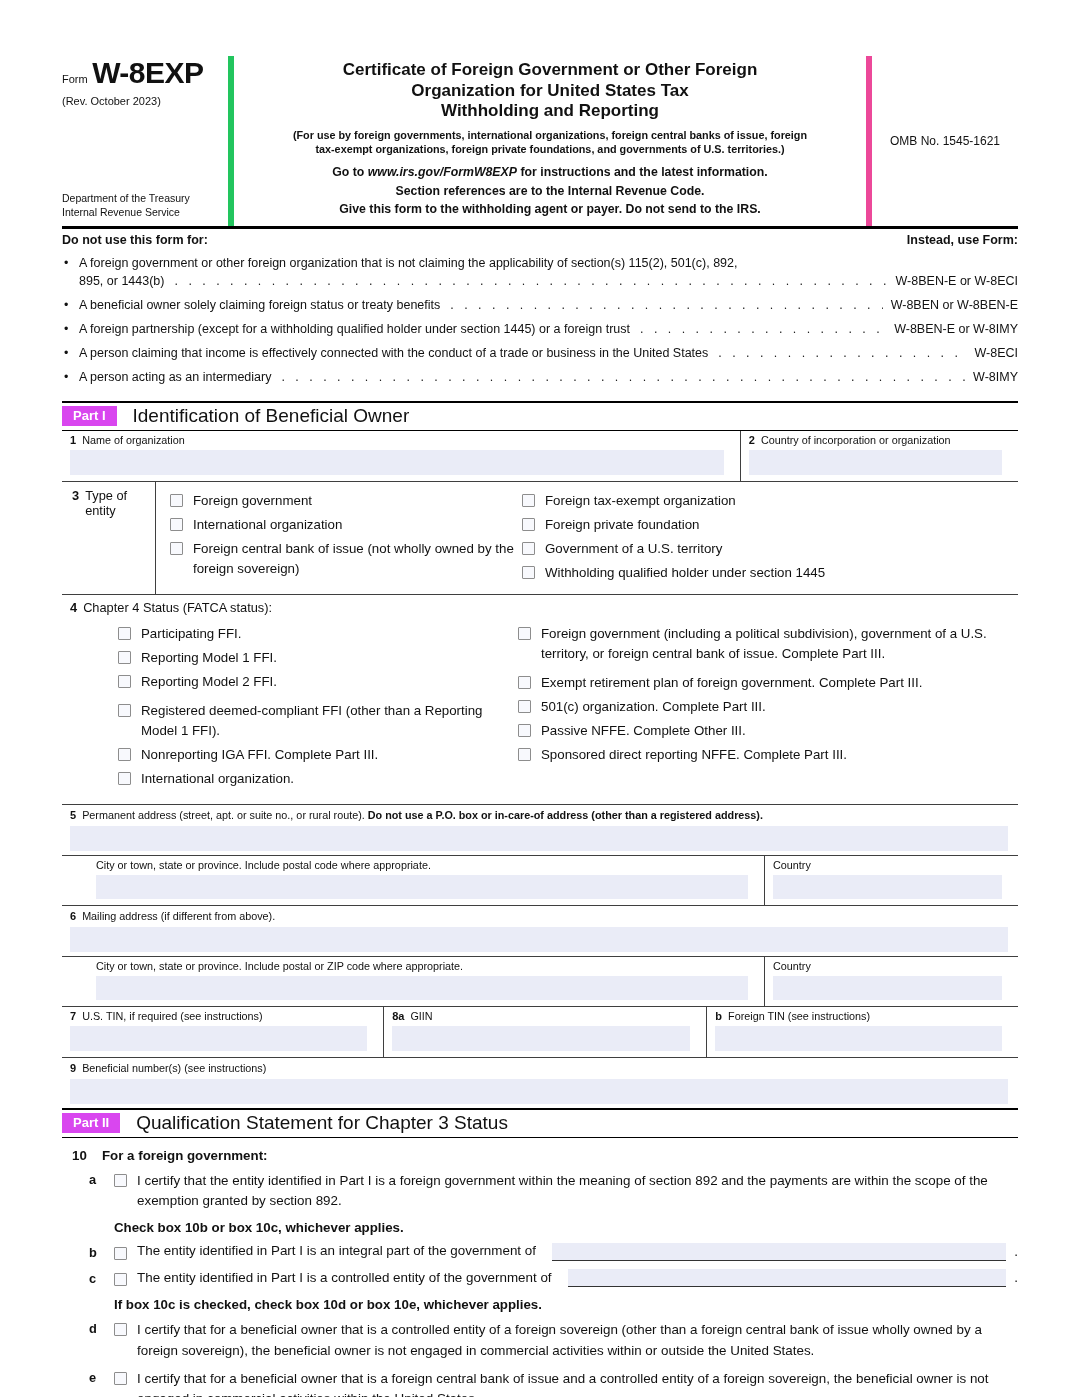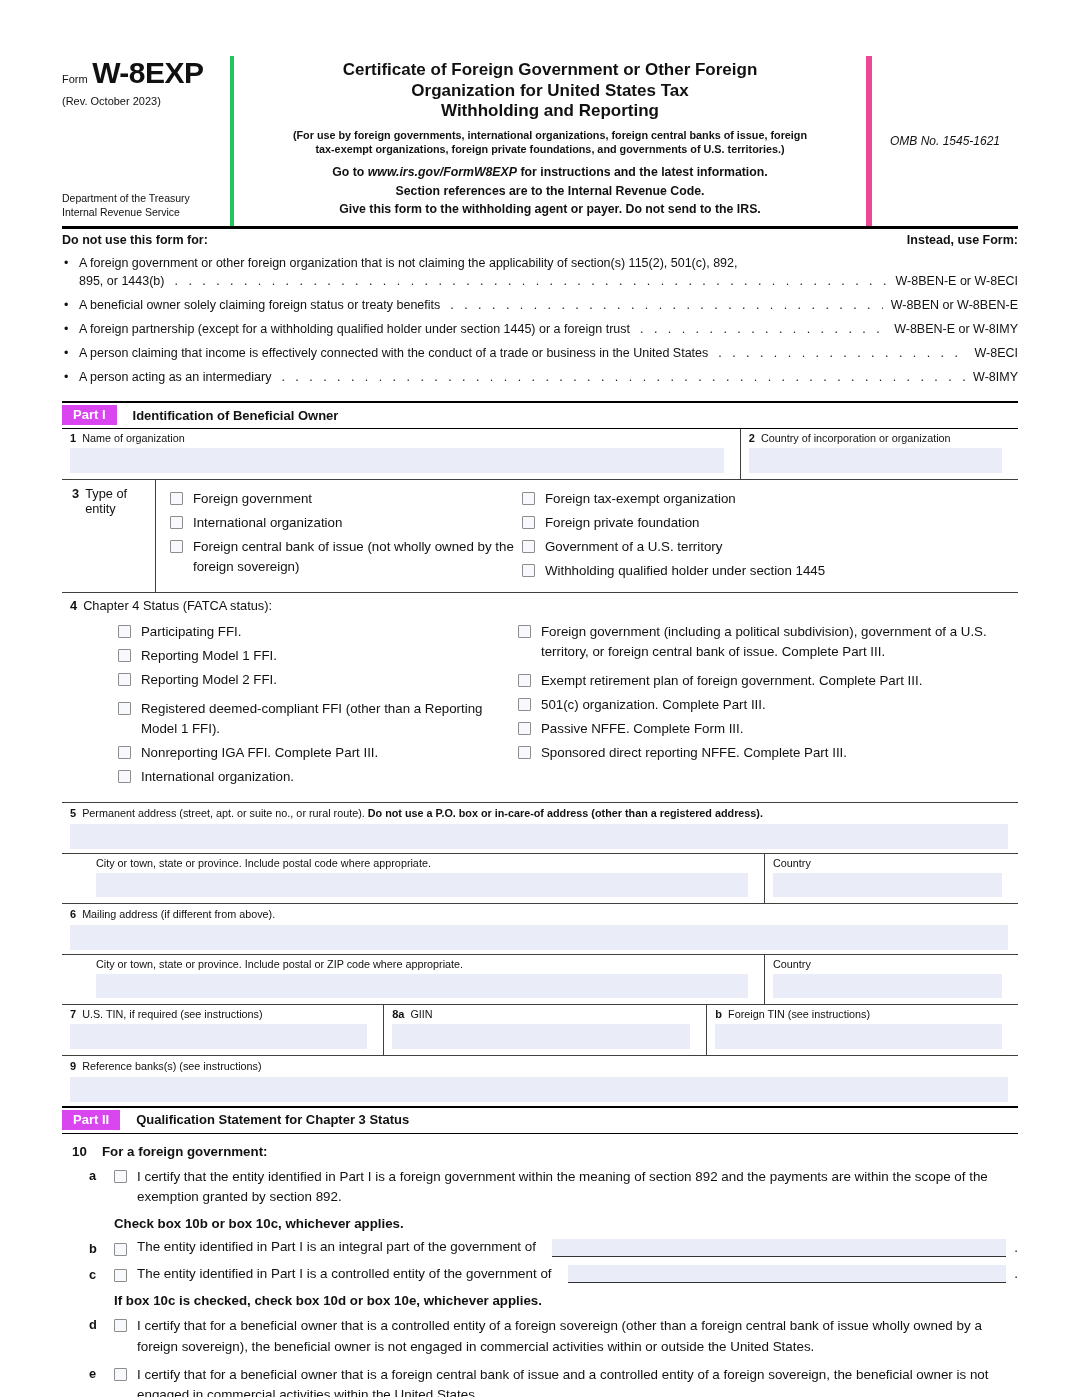--- a/index.html
+++ b/index.html
@@ -4,46 +4,46 @@
 <style>
   :root { --fill:#eaecf7; --line:#3f3f3f; --cbb:#8d8d8d; --cbf:#f8f9fd; }
   * { box-sizing:border-box; }
   body { margin:0; background:#fff; }
   .page { width:1080px; height:1397px; padding:56px 62px 34px; background:#fff;
           font-family:"Liberation Sans", sans-serif; color:#111;
           display:flex; flex-direction:column; overflow:hidden; }
 
   
   .hdr { display:flex; border-bottom:3px solid #000; }
-  .hdr-left { width:172px; border-right:4px solid #22c55e; padding:2px 8px 4px 0;
+  .hdr-left { width:172px; border-right:6px solid #22c55e; padding:2px 8px 4px 0;
               display:flex; flex-direction:column; }
   .form-word { font-size:11px; }
   .form-num  { font-size:30px; font-weight:700; letter-spacing:-0.5px; line-height:1; }
   .rev { font-size:11px; margin-top:7px; }
   .agency { font-size:10.5px; margin-top:auto; line-height:1.3; padding-bottom:2px; }
   .hdr-center { flex:1; border-right:6px solid #ec4899; text-align:center; padding:4px 10px 7px; }
   .title { font-weight:700; font-size:17px; line-height:1.22; }
   .subtitle { font-weight:700; font-size:10.8px; line-height:1.3; margin-top:6px; }
   .goto { font-weight:700; font-size:12.3px; line-height:1.5; margin-top:7px; }
   .i { font-style:italic; }
-  .hdr-right { width:146px; display:flex; align-items:center; justify-content:center; font-size:12px;font-style:italic; }
+  .hdr-right { width:146px; display:flex; align-items:center; justify-content:center; font-size:12px; }
 
   
   .dnu { border-bottom:2.5px solid #000; padding:4px 0 9px; }
   .dnu-head { display:flex; justify-content:space-between; font-weight:700; font-size:12.5px; margin-bottom:7px; }
   .dnu-item { position:relative; padding-left:17px; font-size:12.5px; line-height:1.45; margin:6px 0; }
   .bullet { position:absolute; left:2px; top:0; }
   .dnu-last { display:flex; align-items:baseline; }
   .leader { flex:1; overflow:hidden; white-space:nowrap; margin:0 8px 0 10px; min-width:16px; color:#222; }
   .dnu-form { white-space:nowrap; }
 
   
   .part-bar { display:flex; align-items:center; gap:16px; padding:2px 0 3px; border-bottom:1.5px solid #000; }
   .part-badge { background:#d946ef; color:#fff; font-weight:700; font-size:13px; padding:2px 11px 3px; }
-  .part-title { font-weight:700; font-size:13px; }
+  .part-title { font-weight:400; font-size:19px; }
 
   
   .row { border-bottom:1px solid var(--line); }
   .cells { display:flex; }
   .vline { border-right:1px solid var(--line); }
   .cell { padding:3px 6px 4px 8px; }
   .lbl { font-size:10.8px; display:flex; }
   .num { font-weight:700; font-size:11px; margin-right:6px; white-space:nowrap; }
   .field-input { background:var(--fill); height:25px; margin:4px 10px 2px 0; }
   .cell-name { flex:1; }
@@ -287,21 +287,21 @@
           <div class="ck-item">
             <span class="cb"></span>
             <span class="ck-label">Exempt retirement plan of foreign government. Complete Part III.</span>
           </div>
           <div class="ck-item">
             <span class="cb"></span>
             <span class="ck-label">501(c) organization. Complete Part III.</span>
           </div>
           <div class="ck-item">
             <span class="cb"></span>
-            <span class="ck-label">Passive NFFE. Complete Form III.</span>
+            <span class="ck-label">Passive NFFE. Complete Other III.</span>
           </div>
           <div class="ck-item">
             <span class="cb"></span>
             <span class="ck-label">Sponsored direct reporting NFFE. Complete Part III.</span>
           </div>
         </div>
     </div>
   </div>
 
   <div class="row">
@@ -360,21 +360,21 @@
           <span class="num">b</span>
           <span>Foreign TIN (see instructions)</span>
         </div>
       <div class="field-input"></div>
     </div>
   </div>
 
   <div class="row thick-bottom" style="border-bottom:2.5px solid #000;">
     <div class="addr-label">
       <span class="num">9</span>
-        <span>Reference banks(s) (see instructions)</span>
+        <span>Beneficial number(s) (see instructions)</span>
     </div>
     <div class="addr-input"></div>
   </div>
 
   <div class="part-bar">
     <span class="part-badge">Part II</span>
     <span class="part-title">Qualification Statement for Chapter 3 Status</span>
   </div>
 
   <div class="p2">

